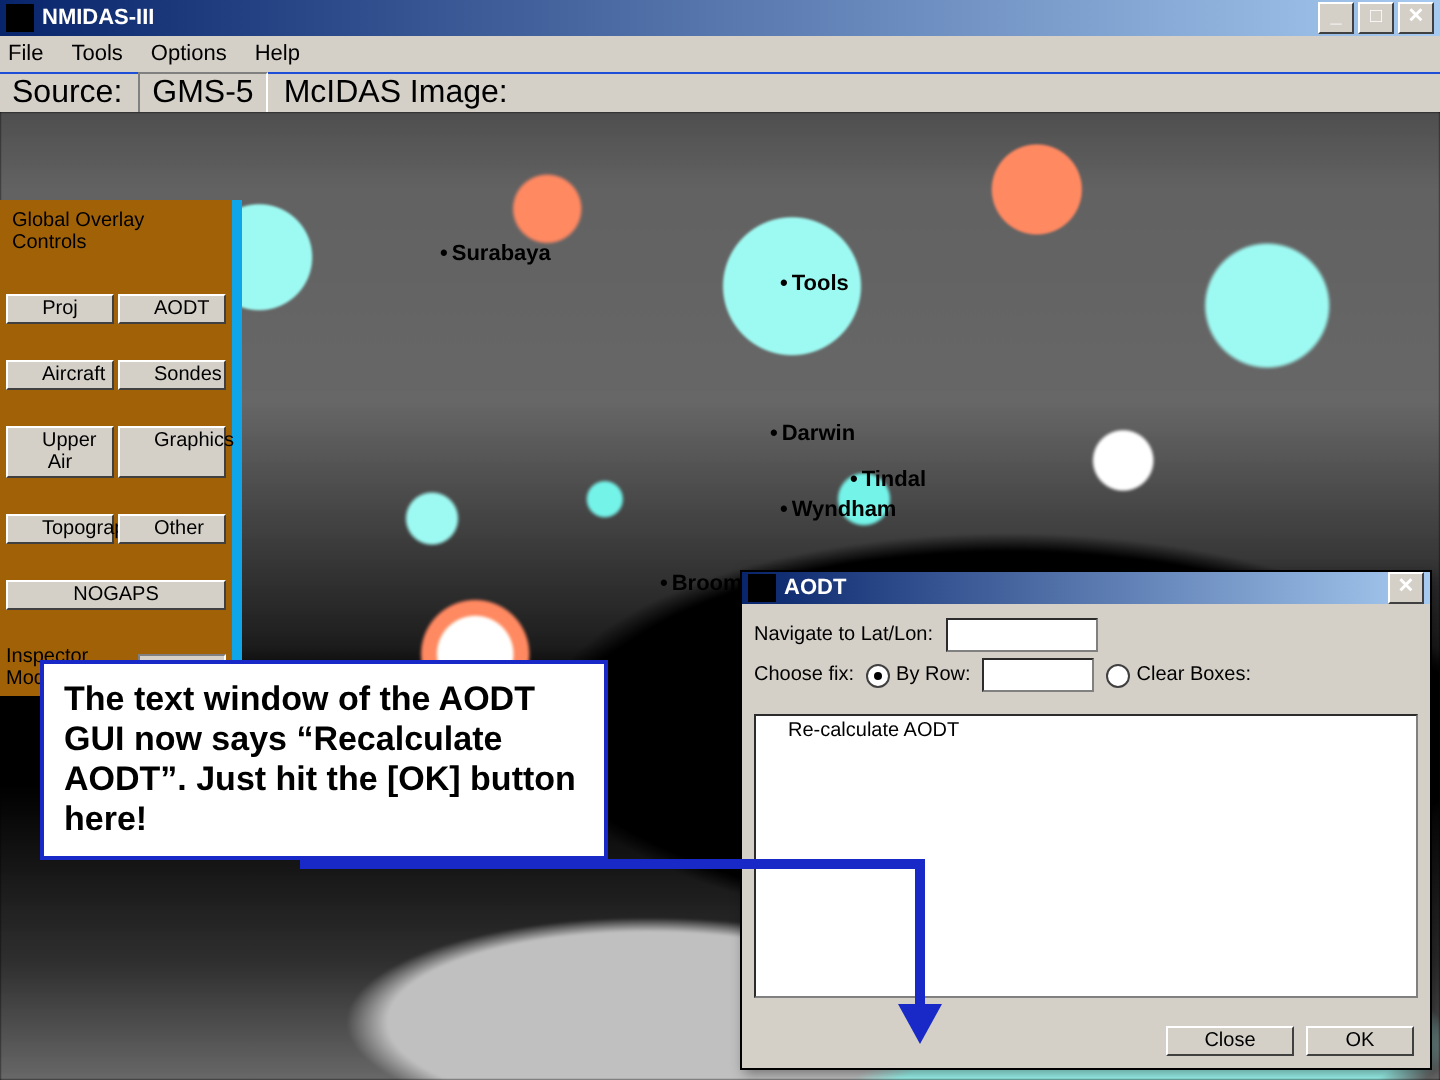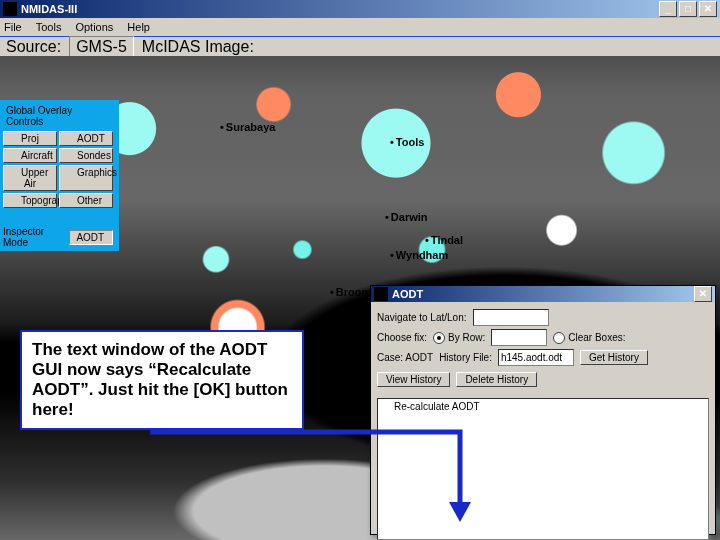--- a/index.html
+++ b/index.html
@@ -82,35 +82,35 @@
   }
   .nav-row .slider {
     width: 120px; height: 12px;
     background: repeating-conic-gradient(#fff 0% 25%, #ccc 0% 50%) 0/8px 8px;
     border: 1px inset #808080;
   }
   .left-panel {
     position: absolute;
     left: 0; top: 100px;
     width: 110px;
-    background: #0ea5e9;
-    border-right: 3px solid #0ea5e9;
+    background: #a16207;
+    border-right: 5px solid #0ea5e9;
     padding: 3px;
     z-index: 5;
   }
   .panel-title {
     font-size: 10px;
     padding: 2px 3px 4px;
   }
   .panel-grid {
     display: grid;
     grid-template-columns: 1fr 1fr;
     gap: 2px;
   }
-  .panel-grid .btn { min-width: 0; padding: 1px 17px; }
+  .panel-grid .btn { min-width: 0; padding: 1px 17px; margin-top: 16px; }
   .panel-row { display: flex; align-items: center; gap: 20px; margin-top: 18px; font-size: 10px; }
   .panel-row .sunken { width: 44px; }
   .imagery {
     position: absolute;
     left: 0; top: 56px;
     right: 0; bottom: 0;
     background: #000;
     z-index: 1;
     overflow: hidden;
   }
@@ -252,20 +252,21 @@
   <div class="panel-title">Global Overlay Controls</div>
   <div class="panel-grid">
     <span class="btn">Proj</span>
     <span class="btn">AODT</span>
     <span class="btn">Aircraft</span>
     <span class="btn">Sondes</span>
     <span class="btn">Upper Air</span>
     <span class="btn">Graphics</span>
     <span class="btn">Topography</span>
     <span class="btn">Other</span>
+    <span class="btn" style="grid-column:1/3">NOGAPS</span>
   </div>
   <div class="panel-row">
     <span>Inspector Mode</span>
     <span class="sunken">AODT</span>
   </div>
 </div>
 
 <div class="imagery">
   <div class="sat-bg"></div>
   <div class="map-label" style="left:220px; top:65px;">Surabaya</div>
@@ -293,31 +294,27 @@
       <span class="radio selected">
           <span class="dot"></span>
           <span>By Row:</span>
         </span>
       <input type="text" style="width: 50px;" value="">
       <span class="radio">
           <span class="dot"></span>
           <span>Clear Boxes:</span>
         </span>
     </div>
-    <div class="dialog-row">
-      <span class="lbl">Case: AODT</span>
-      <span class="lbl">History File:</span>
-      <input type="text" style="width: 70px;" value="h145.aodt.odt">
-      <span class="btn">Get History</span>
-      <span class="btn">View History</span>
-      <span class="btn">Delete History</span>
-    </div>
   </div>
   <div class="text-well">
     <span>Re-calculate AODT</span>
+  </div>
+  <div class="dialog-footer">
+    <span class="btn" style="min-width:46px">Close</span>
+    <span class="btn" style="min-width:36px">OK</span>
   </div>
 </div>
 
 <div class="annotation">
   <span>The text window of the AODT GUI now says “Recalculate AODT”. Just hit the [OK] button here!</span>
 </div>
 
 <svg class="arrow-svg">
   <path d="M 150 432 L 460 432 L 460 510" stroke="#1929c8" stroke-width="5" fill="none"></path>
   <path d="M 460 522 L 449 502 L 471 502 Z" fill="#1929c8"></path>

